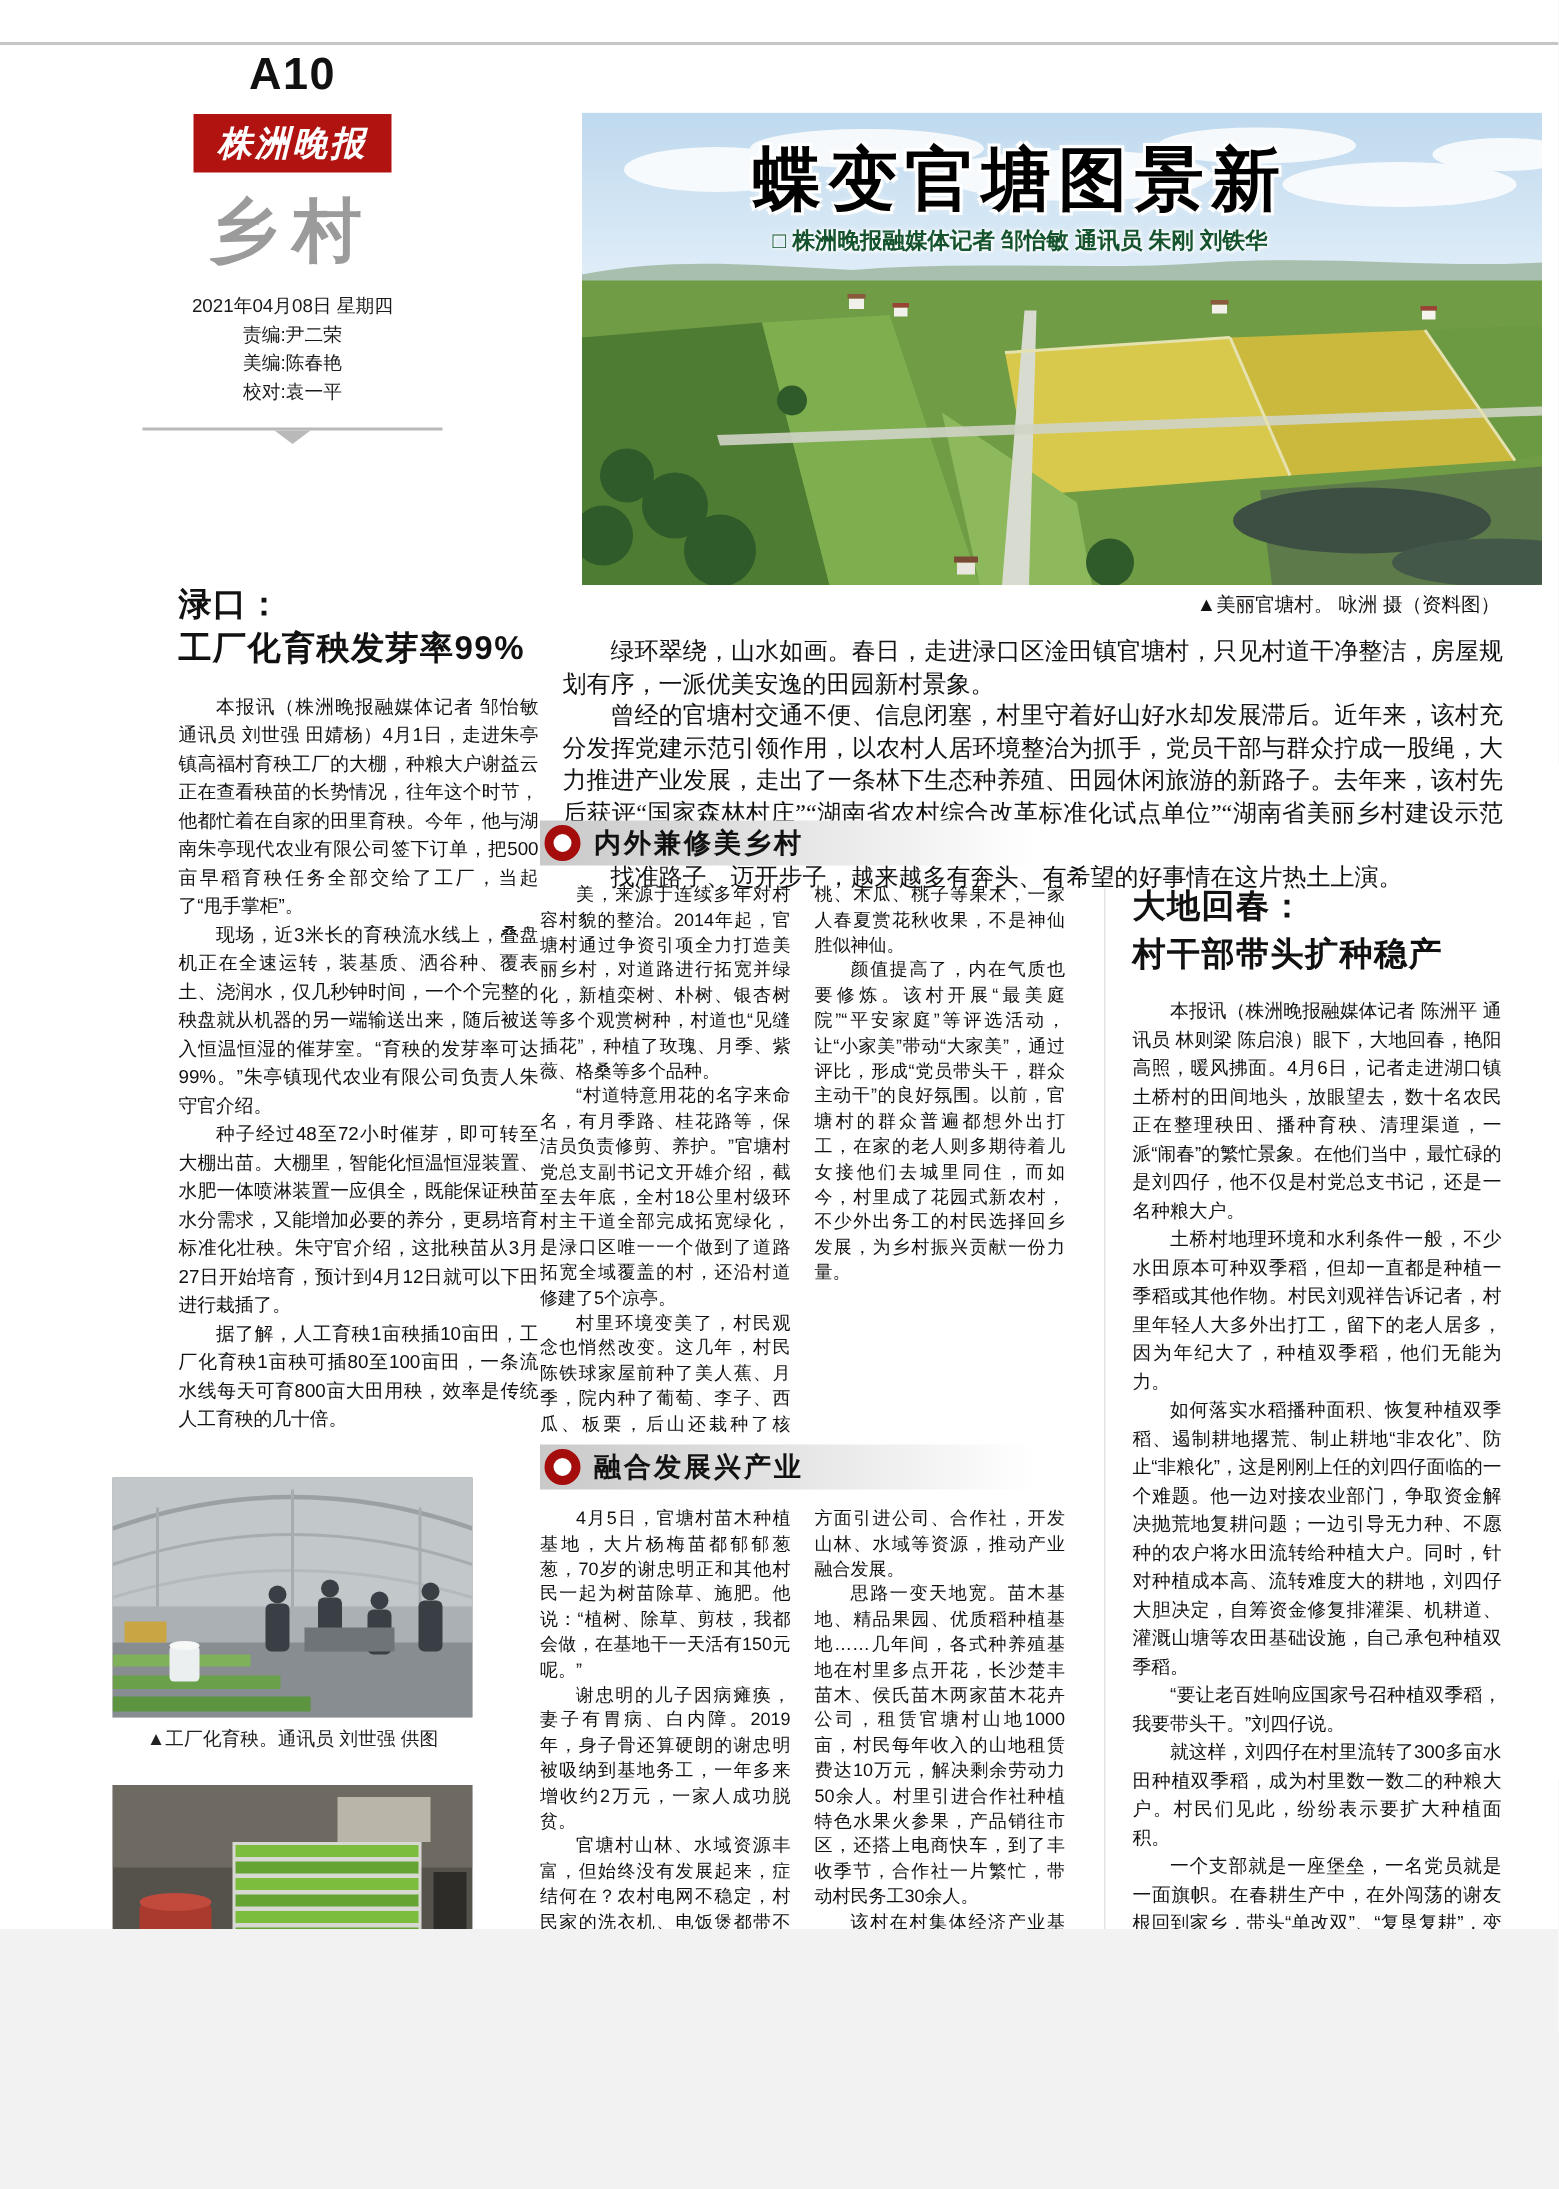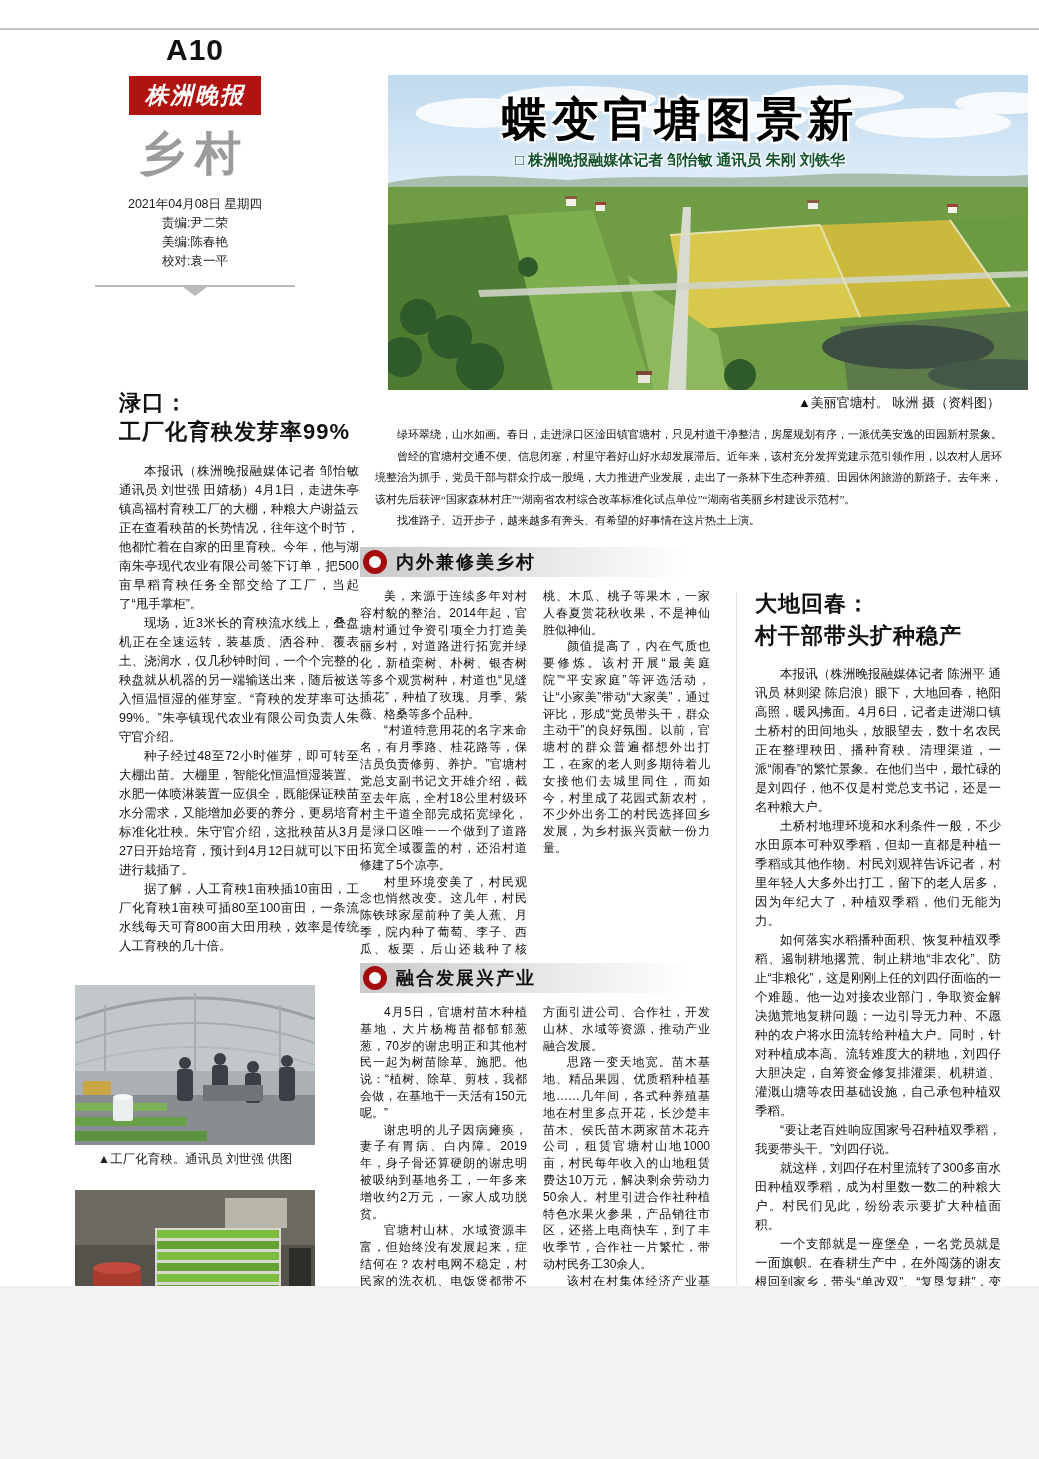--- a/index.html
+++ b/index.html
@@ -38,21 +38,21 @@
   .main-headline{position:absolute;left:0;top:14px;width:640px;text-align:center;
         font-size:46px;font-weight:900;letter-spacing:5px;color:#000;
         text-shadow:-2px -2px 0 #fff,2px -2px 0 #fff,-2px 2px 0 #fff,2px 2px 0 #fff,0 0 6px #fff;}
   .main-byline{position:absolute;left:0;top:76px;width:640px;text-align:center;
         font-size:15px;font-weight:bold;color:#14532d;
         text-shadow:0 0 3px #fff,0 0 4px #fff,1px 1px 2px #fff;}
   .main-cap{position:absolute;left:360px;top:394px;width:640px;text-align:right;font-size:13px;}
 
   
   .intro{position:absolute;left:375px;top:424px;width:627px;
-        font-family:"Liberation Serif",serif;font-size:11px;line-height:21.5px;}
+        font-family:"Liberation Serif",serif;font-size:16px;line-height:21.5px;}
   .intro p{margin:0;text-align:justify;text-indent:2em;font-weight:500;}
 
   
   .sec-header{position:absolute;left:360px;width:330px;height:30px;display:flex;align-items:center;
         background:linear-gradient(to right,#c9c9c9 0%,#e7e7e7 55%,#ffffff 100%);}
   .sec1h{top:547px;} .sec2h{top:963px;}
   .bullet{width:12px;height:12px;border:6px solid #a50d0d;border-radius:50%;background:#fff;
         margin:0 9px 0 3px;flex:none;}
   .sec-title{font-size:18px;font-weight:bold;letter-spacing:2px;}
   .sec-text{position:absolute;left:360px;width:350px;column-count:2;column-gap:16px;

